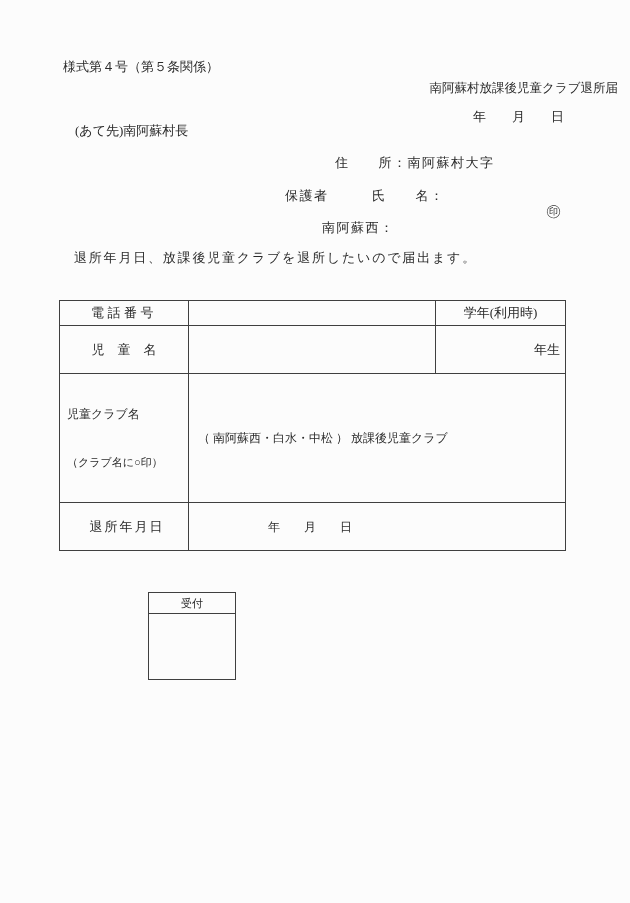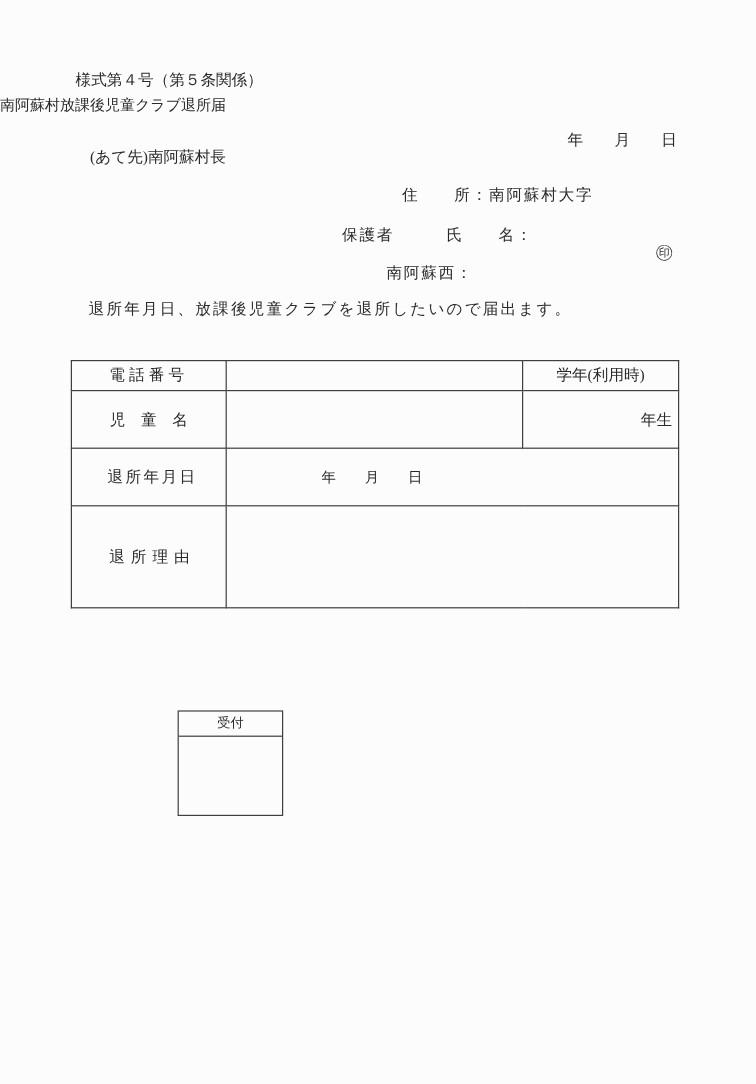--- a/index.html
+++ b/index.html
@@ -18,22 +18,22 @@
     font-size: 13px;
     overflow: hidden;
   }
   .abs {
     position: absolute;
     line-height: 16px;
     white-space: pre;
   }
   .form-number { left: 63px; top: 59px; }
   .doc-title {
-    left: 0; right: 4px; top: 80px;
-    text-align: left;
+    left: 0; right: 12px; top: 80px;
+    text-align: right;
     font-size: 12.5px;
   }
   .date-line { right: 66px; top: 109px; }
   .addressee { left: 75px; top: 123px; }
   .address-line { left: 335px; top: 155px; letter-spacing: 1.5px; }
   .guardian-line { left: 285px; top: 188px; letter-spacing: 1.5px; text-align: right; }
   .seal { left: 546px; top: 202px; font-size: 15px; line-height: 18px; }
   .phone-line { left: 322px; top: 220px; letter-spacing: 1.5px; }
   .statement { left: 74px; top: 250px; letter-spacing: 1.8px; }
 
@@ -113,27 +113,30 @@
       <tr class="r1">
         <td class="center ls-furigana">電話番号</td>
         <td></td>
         <td class="center">学年(利用時)</td>
       </tr>
       <tr class="r2">
         <td class="center">児　童　名</td>
         <td></td>
         <td class="right">年生</td>
       </tr>
+      <tr class="r3">
+        <td class="club-label-cell">
+          <div class="club-label-l1">児童クラブ名</div>
+          <div class="club-label-l2">（クラブ名に○印）</div>
+        </td>
+        <td class="club-value-cell" colspan="2">（ 南阿蘇西・白水・中松 ） 放課後児童クラブ</td>
+      </tr>
       <tr class="r4">
         <td class="label-left ls-date-label">退所年月日</td>
         <td class="date-value-cell" colspan="2">年　　月　　日</td>
-      </tr>
-      <tr class="r5">
-        <td class="label-left ls-reason-label">退所理由</td>
-        <td colspan="2"></td>
       </tr>
     </tbody>
   </table>
 
   <div class="reception">
     <div class="reception-header">受付</div>
     <div class="reception-body"></div>
   </div>
 
 </div>

